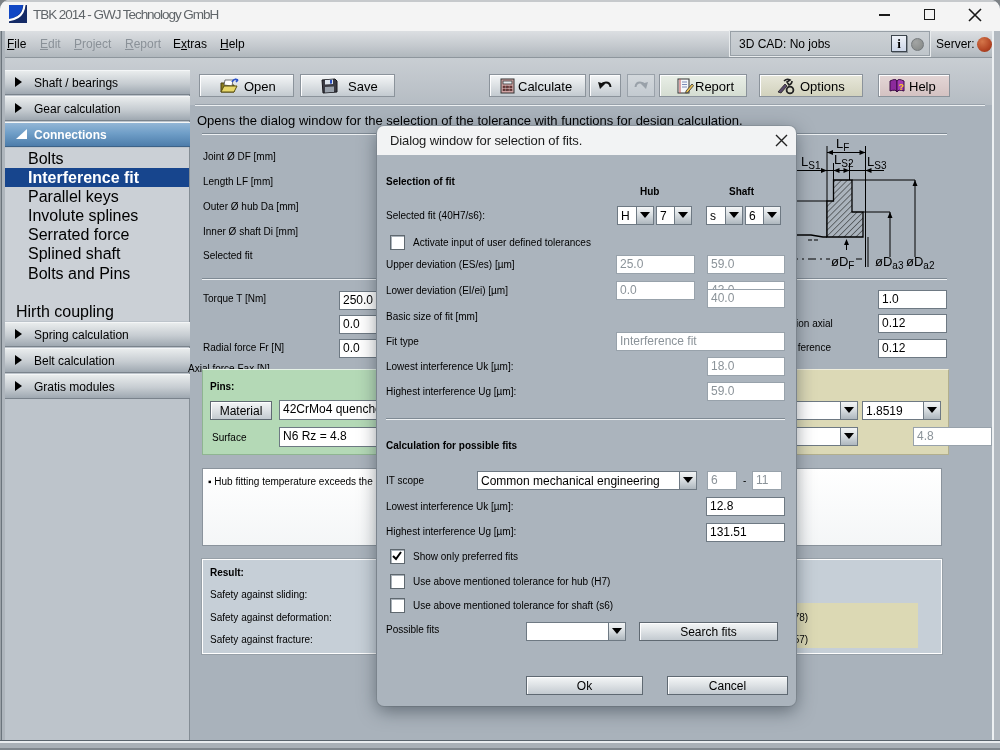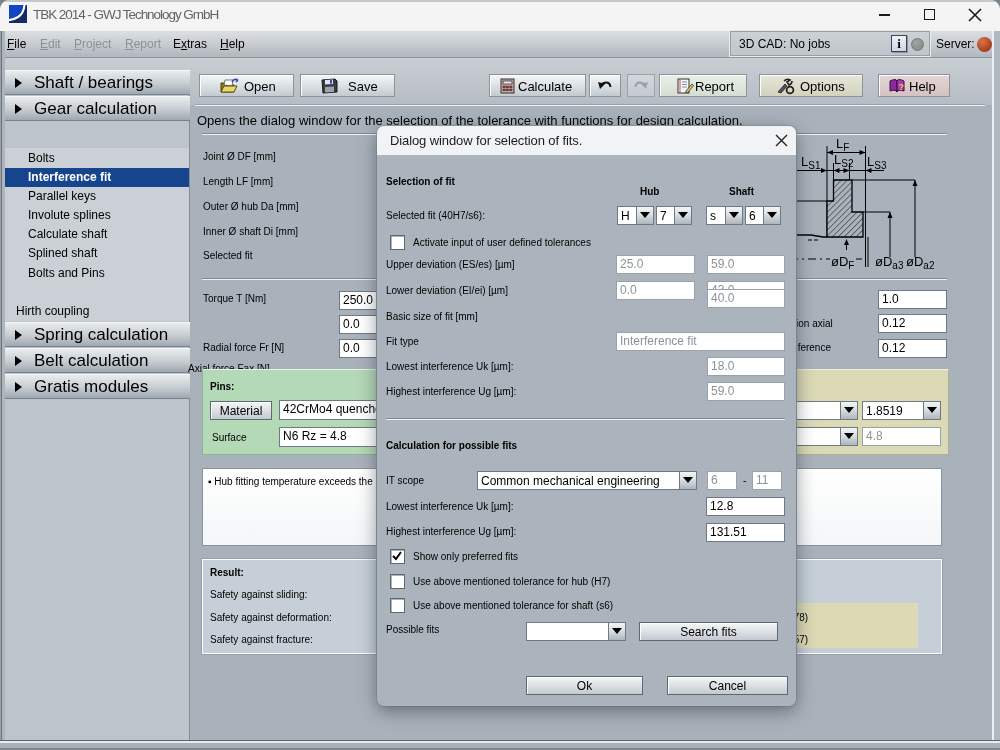--- a/index.html
+++ b/index.html
@@ -11,24 +11,24 @@
 .b { font-weight:bold; }
 .field { position:absolute; background:#fff; border:1px solid #6e7983; font-size:12px; line-height:17px; color:#000; padding:0 3px; white-space:nowrap; overflow:hidden; }
 .dis { color:#8b9399; border-color:#98a2ab; }
 .groove { position:absolute; height:2px; background:linear-gradient(#7f8a94 0 50%, #eef1f3 50% 100%); }
 .btn { position:absolute; background:linear-gradient(#f4f6f7, #dfe3e6 45%, #c3cad0); border:1px solid #5f6972; box-shadow:inset 1px 1px 0 #fdfdfe; font-size:12px; color:#000; text-align:center; }
 .cb { position:absolute; width:15px; height:15px; background:#fff; border:1px solid #5f686f; box-shadow:inset 1px 1px 0 #aab2ba; }
 .combo { position:absolute; background:#fff; border:1px solid #6e7983; }
 .combo .tx { position:absolute; left:3px; top:1px; font-size:12px; line-height:16px; color:#000; }
 .cbtn { position:absolute; right:0; top:0; bottom:0; width:17px; background:linear-gradient(#f3f5f6, #dde2e5 40%, #aeb7be); border-left:1px solid #6e7983; }
 .cbtn:after { content:""; position:absolute; left:3px; top:5px; border:5px solid transparent; border-top:6px solid #000; }
-.sbh { position:absolute; left:5px; width:185px; height:25px; background:linear-gradient(#e9eced, #c6ccd1 55%, #9fa8b1); border-top:1px solid #f4f6f7; border-bottom:1px solid #7a838c; font-size:17px; color:#000; line-height:24px; padding-left:10px; }
+.sbh { position:absolute; left:5px; width:185px; height:25px; background:linear-gradient(#e9eced, #c6ccd1 55%, #9fa8b1); border-top:1px solid #f4f6f7; border-bottom:1px solid #7a838c; font-size:12px; color:#000; line-height:24px; padding-left:10px; }
 .sbh.sel { background:linear-gradient(#93b6d6, #6f9ec7 45%, #4d7dab); color:#fff; font-weight:bold; border-bottom:1px solid #3c6288; }
 .sbh .arr { display:inline-block; width:0; height:0; border:5px solid transparent; border-left:7px solid #000; margin-right:7px; }
-.sbi { position:absolute; left:5px; width:184px; height:19px; font-size:12px; color:#000; line-height:19px; padding-left:23px; }
+.sbi { position:absolute; left:5px; width:184px; height:19px; font-size:16px; color:#000; line-height:19px; padding-left:23px; }
 </style>
 </head>
 <body>
 <div id="win">
 
 <div class="abs" style="left:0;top:0;width:1000px;height:31px;background:#f4f4f4;border-radius:9px 9px 0 0;"></div>
 <div class="abs" style="left:0;top:0;width:1000px;height:2px;background:#c6c9cc;border-radius:9px 9px 0 0;"></div>
 <svg class="abs" style="left:9px;top:5px;" width="18" height="18" viewBox="0 0 18 18">
   <rect x="0" y="0" width="18" height="18" fill="#142a66"></rect>
   <path d="M0,0 L14,0 Q13,8 8,11 Q3,14 0,14 Z" fill="#1147c4"></path>
@@ -122,27 +122,30 @@
 <svg class="abs" style="left:888px;top:78px;" width="18" height="16" viewBox="0 0 18 16">
   <path d="M2,3 Q8,0 9,3 L9,14 Q8,11 2,13 Z" fill="#8c2a9c" stroke="#3a0a42" stroke-width="1"></path>
   <path d="M16,3 Q10,0 9,3 L9,14 Q10,11 16,13 Z" fill="#a43ab4" stroke="#3a0a42" stroke-width="1"></path>
   <text x="10.5" y="11.5" font-size="9" font-weight="bold" fill="#ffd020">?</text>
 </svg>
 <div class="abs" style="left:909px;top:79px;font-size:13px;">Help</div>
 
 <div class="abs" style="left:5px;top:70px;width:185px;height:670px;background:#bdc4cb;border-right:1px solid #848d95;"></div>
 <div class="sbh" style="top:70px;"><span class="arr"></span>Shaft / bearings</div>
 <div class="sbh" style="top:96px;"><span class="arr"></span>Gear calculation</div>
+<div class="sbh sel" style="top:122px;"><svg width="13" height="11" style="margin:0 6px 0 0;vertical-align:-1px;">
+        <path d="M12,0 L12,10 L1,10 Z" fill="#fff"></path>
+      </svg>Connections</div>
 <div class="abs" style="left:5px;top:148px;width:184px;height:173px;background:#cbd0d6;"></div>
 <div class="sbi" style="top:149px;">Bolts</div>
 <div class="abs" style="left:5px;top:168px;width:184px;height:19px;background:#17458d;"></div>
 <div class="sbi" style="top:168px;color:#fff;font-weight:bold;">Interference fit</div>
 <div class="sbi" style="top:187px;">Parallel keys</div>
 <div class="sbi" style="top:206px;">Involute splines</div>
-<div class="sbi" style="top:225px;">Calculate shaft</div>
+<div class="sbi" style="top:225px;">Serrated force</div>
 <div class="sbi" style="top:244px;">Splined shaft</div>
 <div class="sbi" style="top:264px;">Bolts and Pins</div>
 <div class="sbi" style="top:302px;padding-left:11px;">Hirth coupling</div>
 <div class="sbh" style="top:322px;"><span class="arr"></span>Spring calculation</div>
 <div class="sbh" style="top:348px;"><span class="arr"></span>Belt calculation</div>
 <div class="sbh" style="top:374px;"><span class="arr"></span>Gratis modules</div>
 
 <div class="abs" style="left:197px;top:113px;font-size:13px;color:#000;">Opens the dialog window for the selection of the tolerance with functions for design calculation.</div>
 <div class="groove" style="left:202px;top:133px;width:745px;"></div>
 
@@ -177,21 +180,21 @@
 <div class="combo" style="left:700px;top:401px;width:158px;height:19px;">
       <span class="cbtn"></span>
     </div>
 <div class="combo" style="left:862px;top:401px;width:79px;height:19px;">
       <span class="tx" style="top:1px;">1.8519</span>
       <span class="cbtn"></span>
     </div>
 <div class="combo" style="left:700px;top:427px;width:158px;height:19px;">
       <span class="cbtn"></span>
     </div>
-<div class="field dis" style="left:862px;top:427px;width:79px;height:19px;">4.8</div>
+<div class="field dis" style="left:913px;top:427px;width:79px;height:19px;">4.8</div>
 
 <div class="abs" style="left:202px;top:468px;width:740px;height:78px;background:linear-gradient(#fff,#f4f6f7);border:1px solid #8a939c;"></div>
 <div class="lbl" style="left:208px;top:474px;">▪ Hub fitting temperature exceeds the maximum valid temperature of the material!</div>
 
 <div class="abs" style="left:202px;top:559px;width:740px;height:95px;background:#c6cfd7;border:1px solid #fff;box-shadow:0 0 0 1px #97a0a8;"></div>
 <div class="abs" style="left:763px;top:603px;width:155px;height:45px;background:#dcd9b4;"></div>
 <div class="lbl b" style="left:210px;top:565px;">Result:</div>
 <div class="lbl" style="left:210px;top:587px;">Safety against sliding:</div>
 <div class="lbl" style="left:210px;top:610px;">Safety against deformation:</div>
 <div class="lbl" style="left:210px;top:632px;">Safety against fracture:</div>

